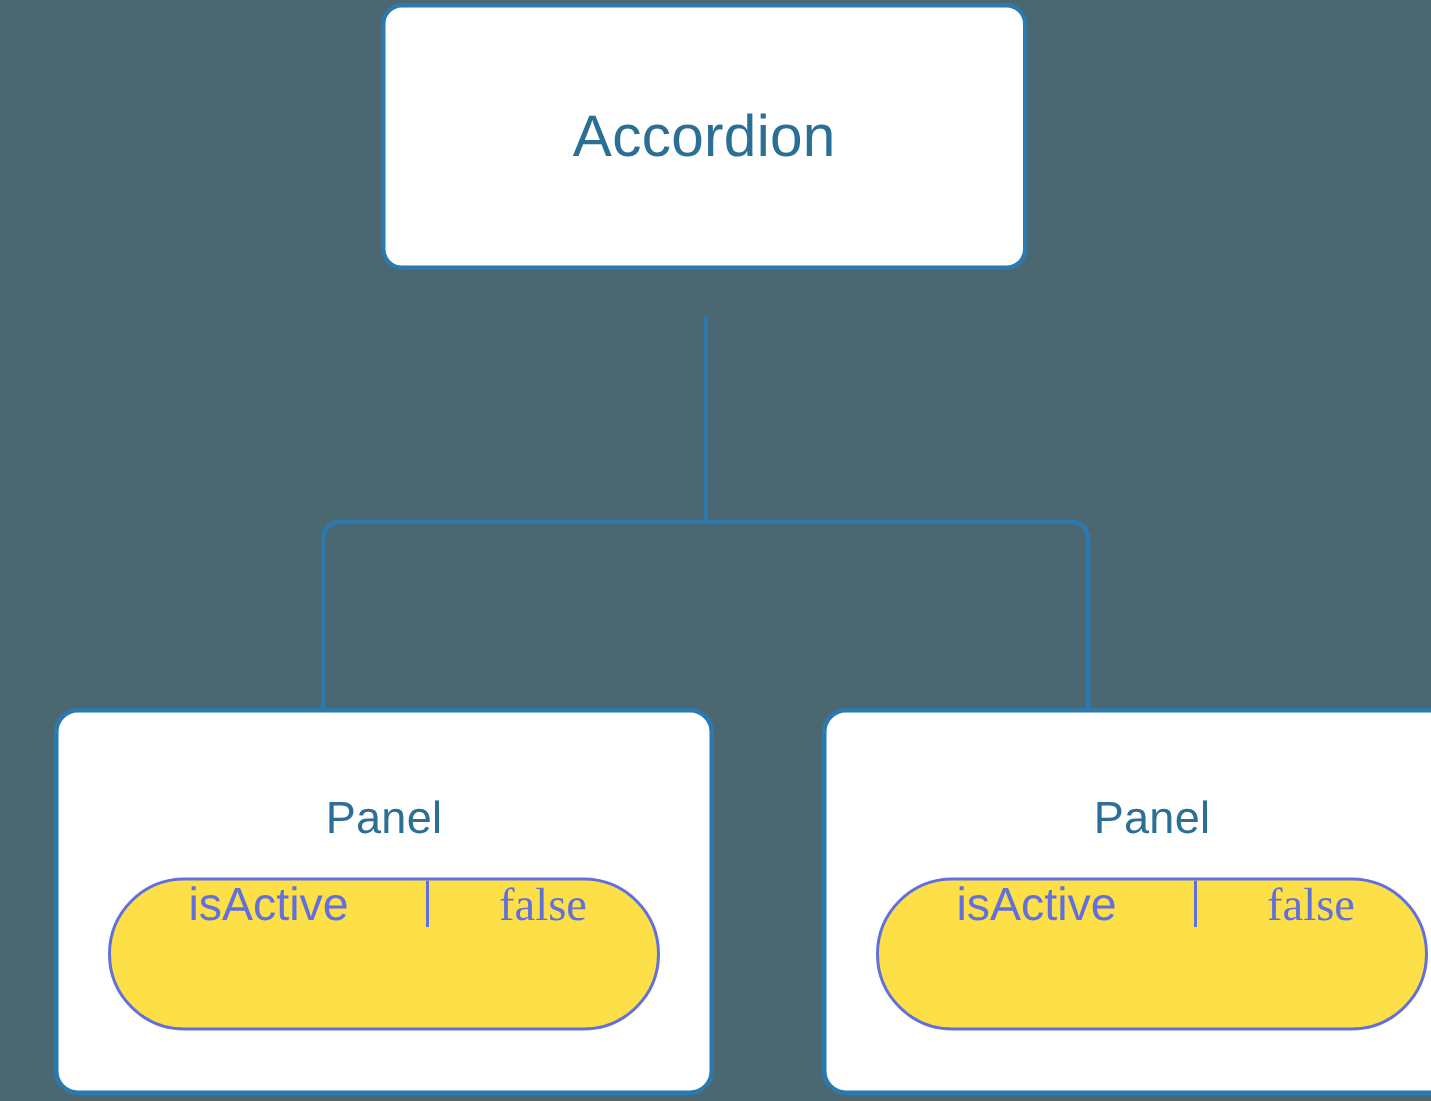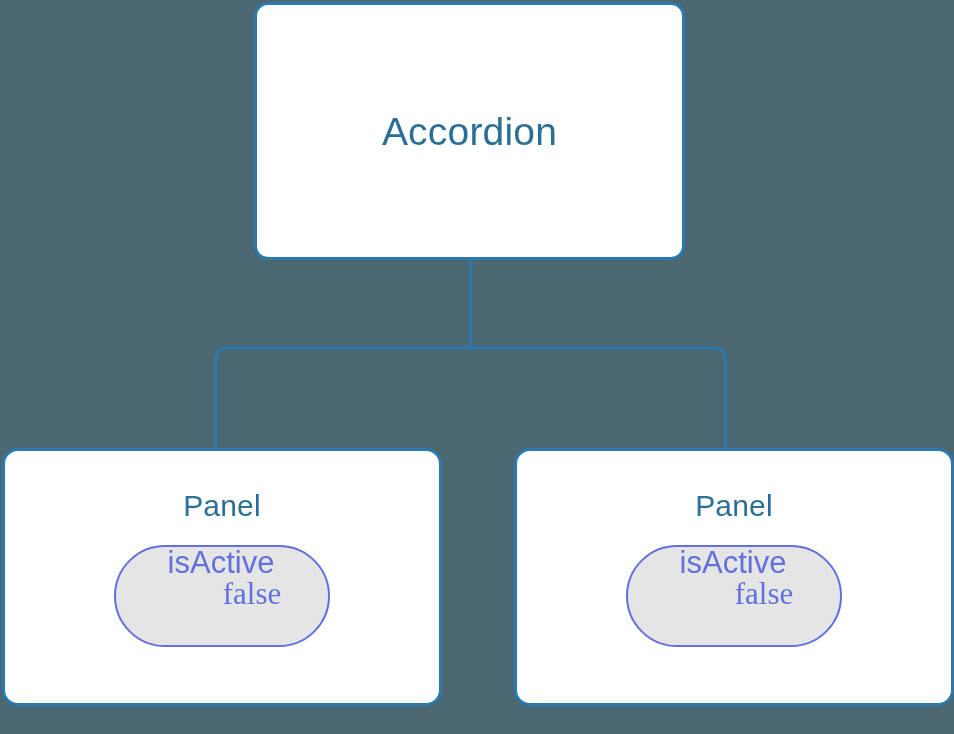--- a/index.html
+++ b/index.html
@@ -36,59 +36,59 @@
     display: flex;
     flex-direction: column;
     align-items: center;
   }
 
   
   .node-root {
     left: 254px;
     top: 2px;
     width: 431px;
-    height: 258px;
+    height: 178px;
     justify-content: center;
   }
   .node-root .node-title {
     font-size: 39px;
   }
 
   
   .node-child {
     width: 440px;
     height: 258px;
-    top: 448px;
-    padding-top: 40px;
+    top: 472px;
+    padding-top: 56px;
     border-radius: 16px;
+    margin-left: 34px;
   }
   .node-child-left  { left: 2px; }
   .node-child-right { left: 514px; }
 
   .node-title {
     color: #2b6f96;
     font-size: 30px;
     font-weight: 400;
     line-height: 1;
     letter-spacing: 0.2px;
     white-space: nowrap;
   }
 
   
   .prop-pill {
     margin-top: 24px;
     display: flex;
-    align-items: flex-end;
+    align-items: flex-start;
     border: 2px solid #6270dd;
     border-radius: 999px;
-    background: #e5e5e5;
+    background: #fde047;
     height: 102px;
     box-sizing: border-box;
     overflow: hidden;
-    flex-direction: column;
   }
   .prop-key, .prop-val {
     display: flex;
     align-items: center;
     justify-content: center;
     color: #6270dd;
     font-size: 31px;
     line-height: 1;
     white-space: nowrap;
     box-sizing: border-box;

